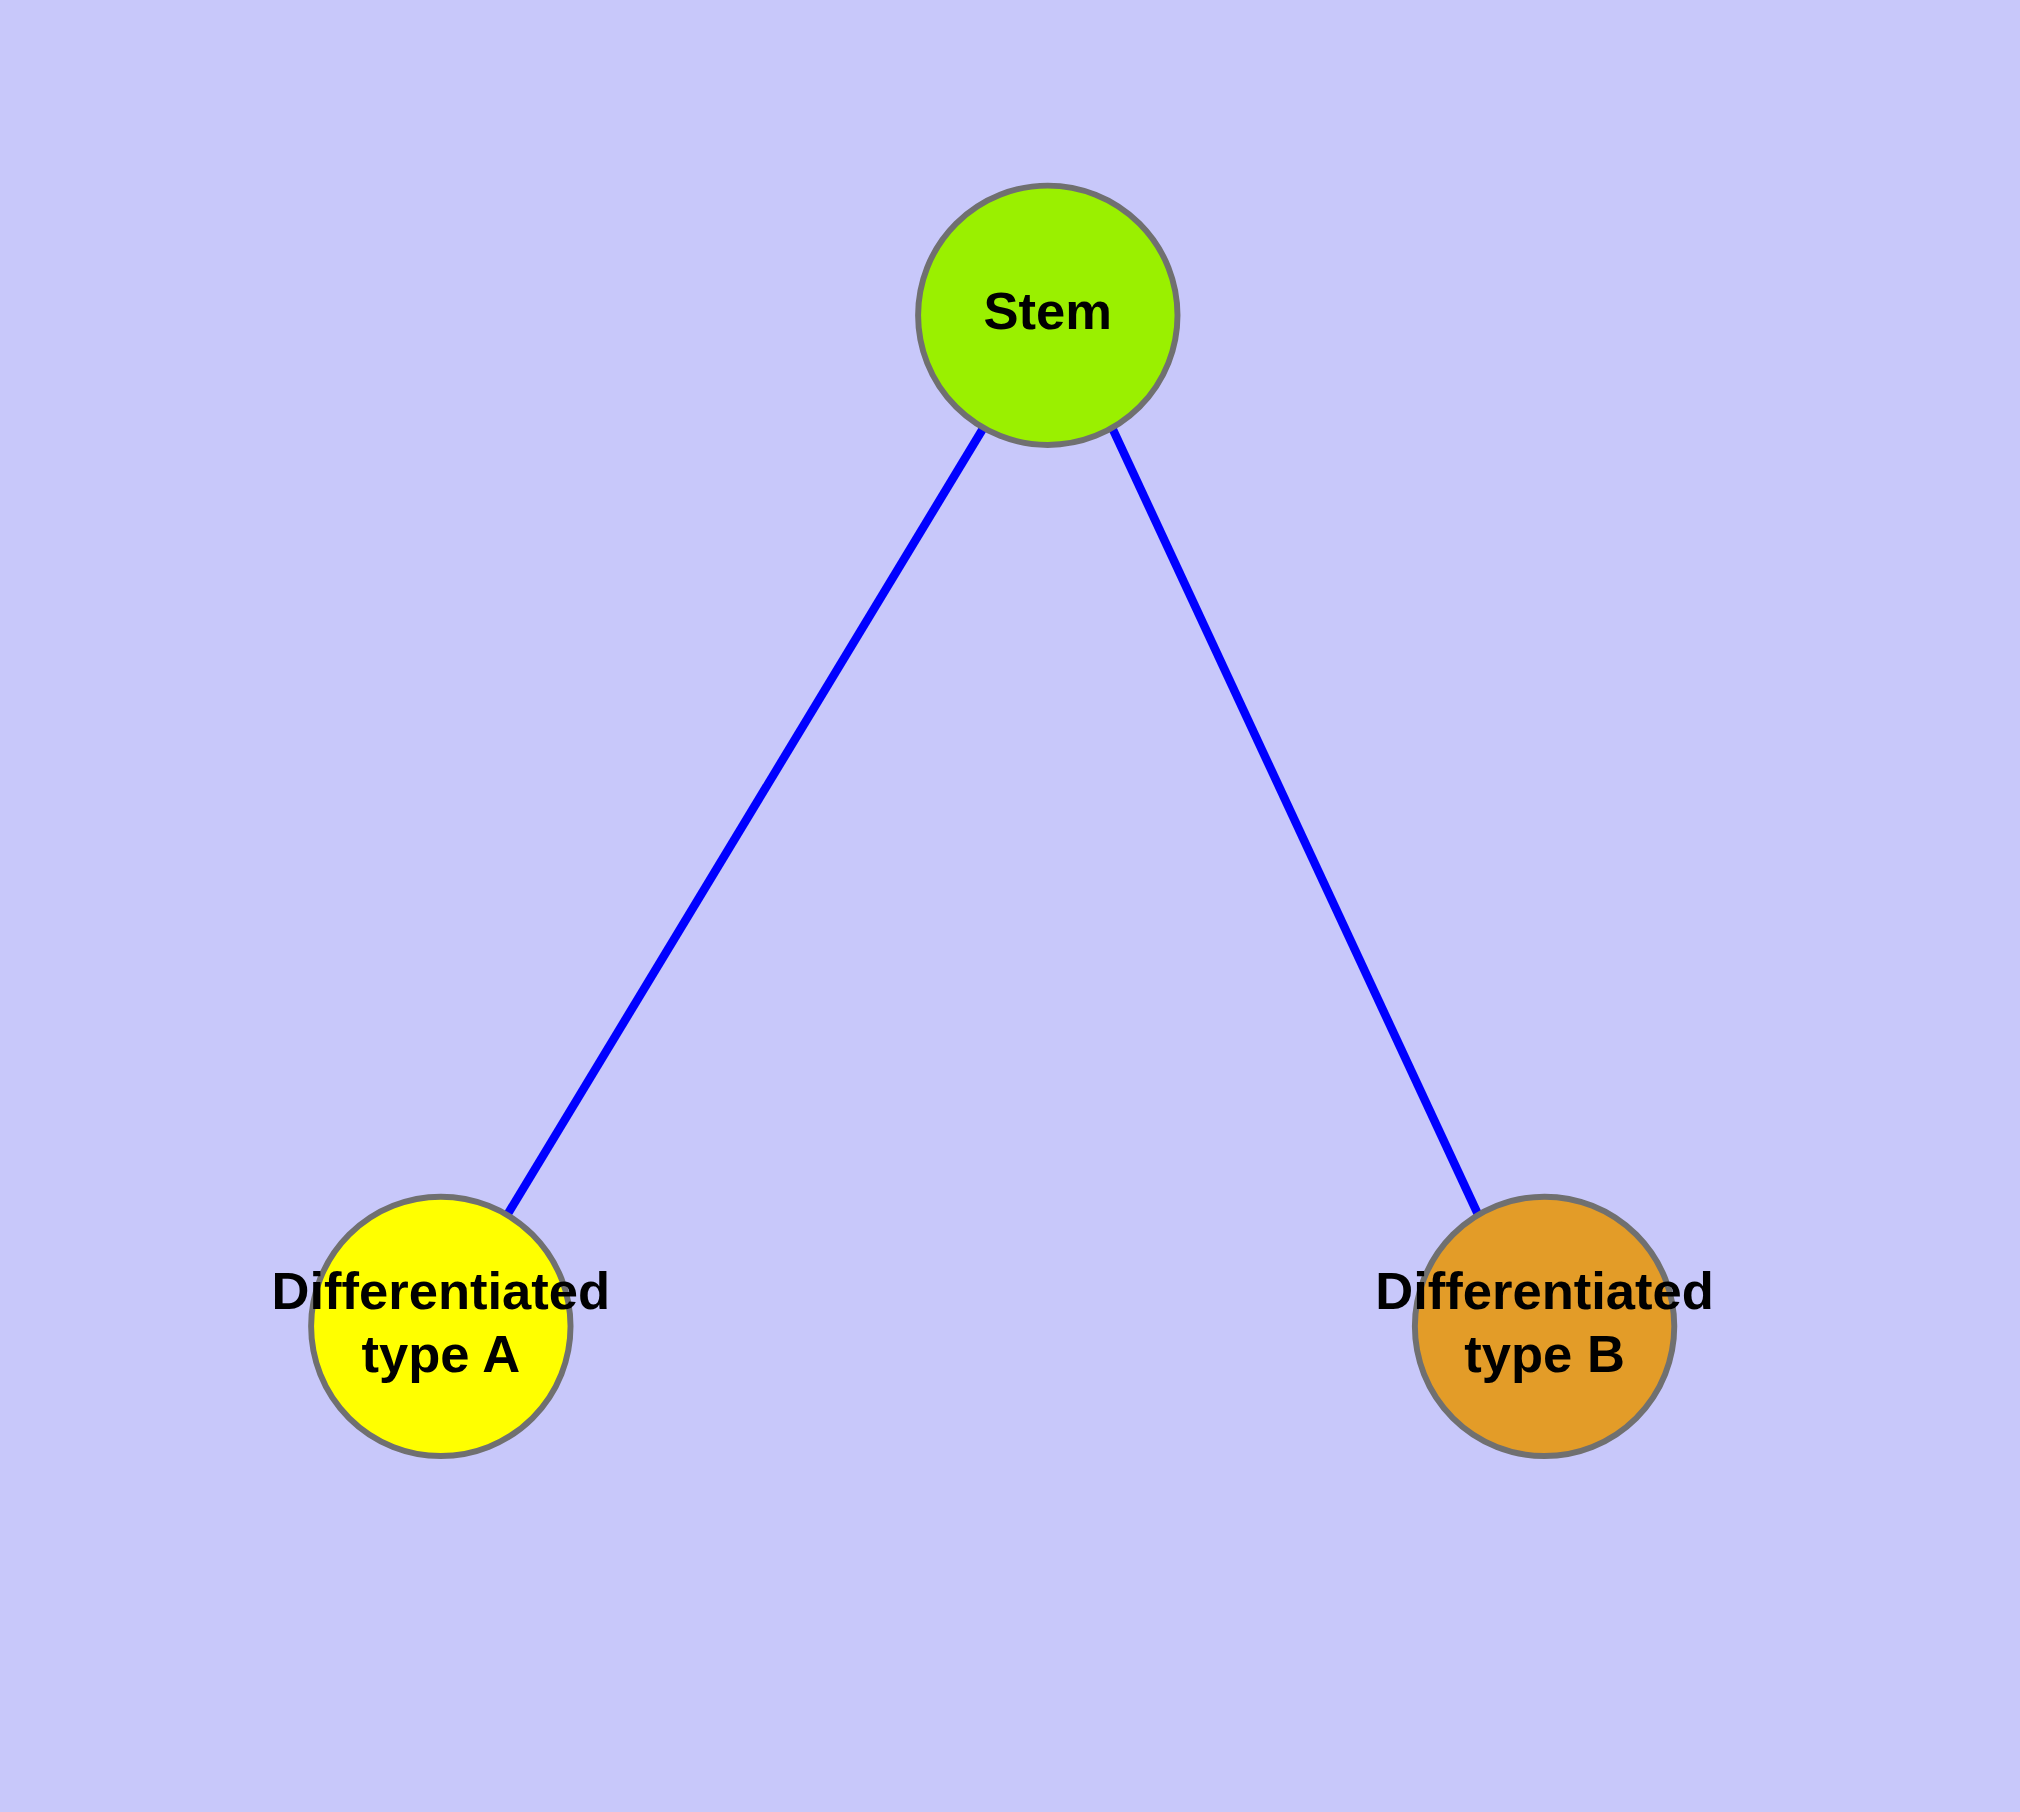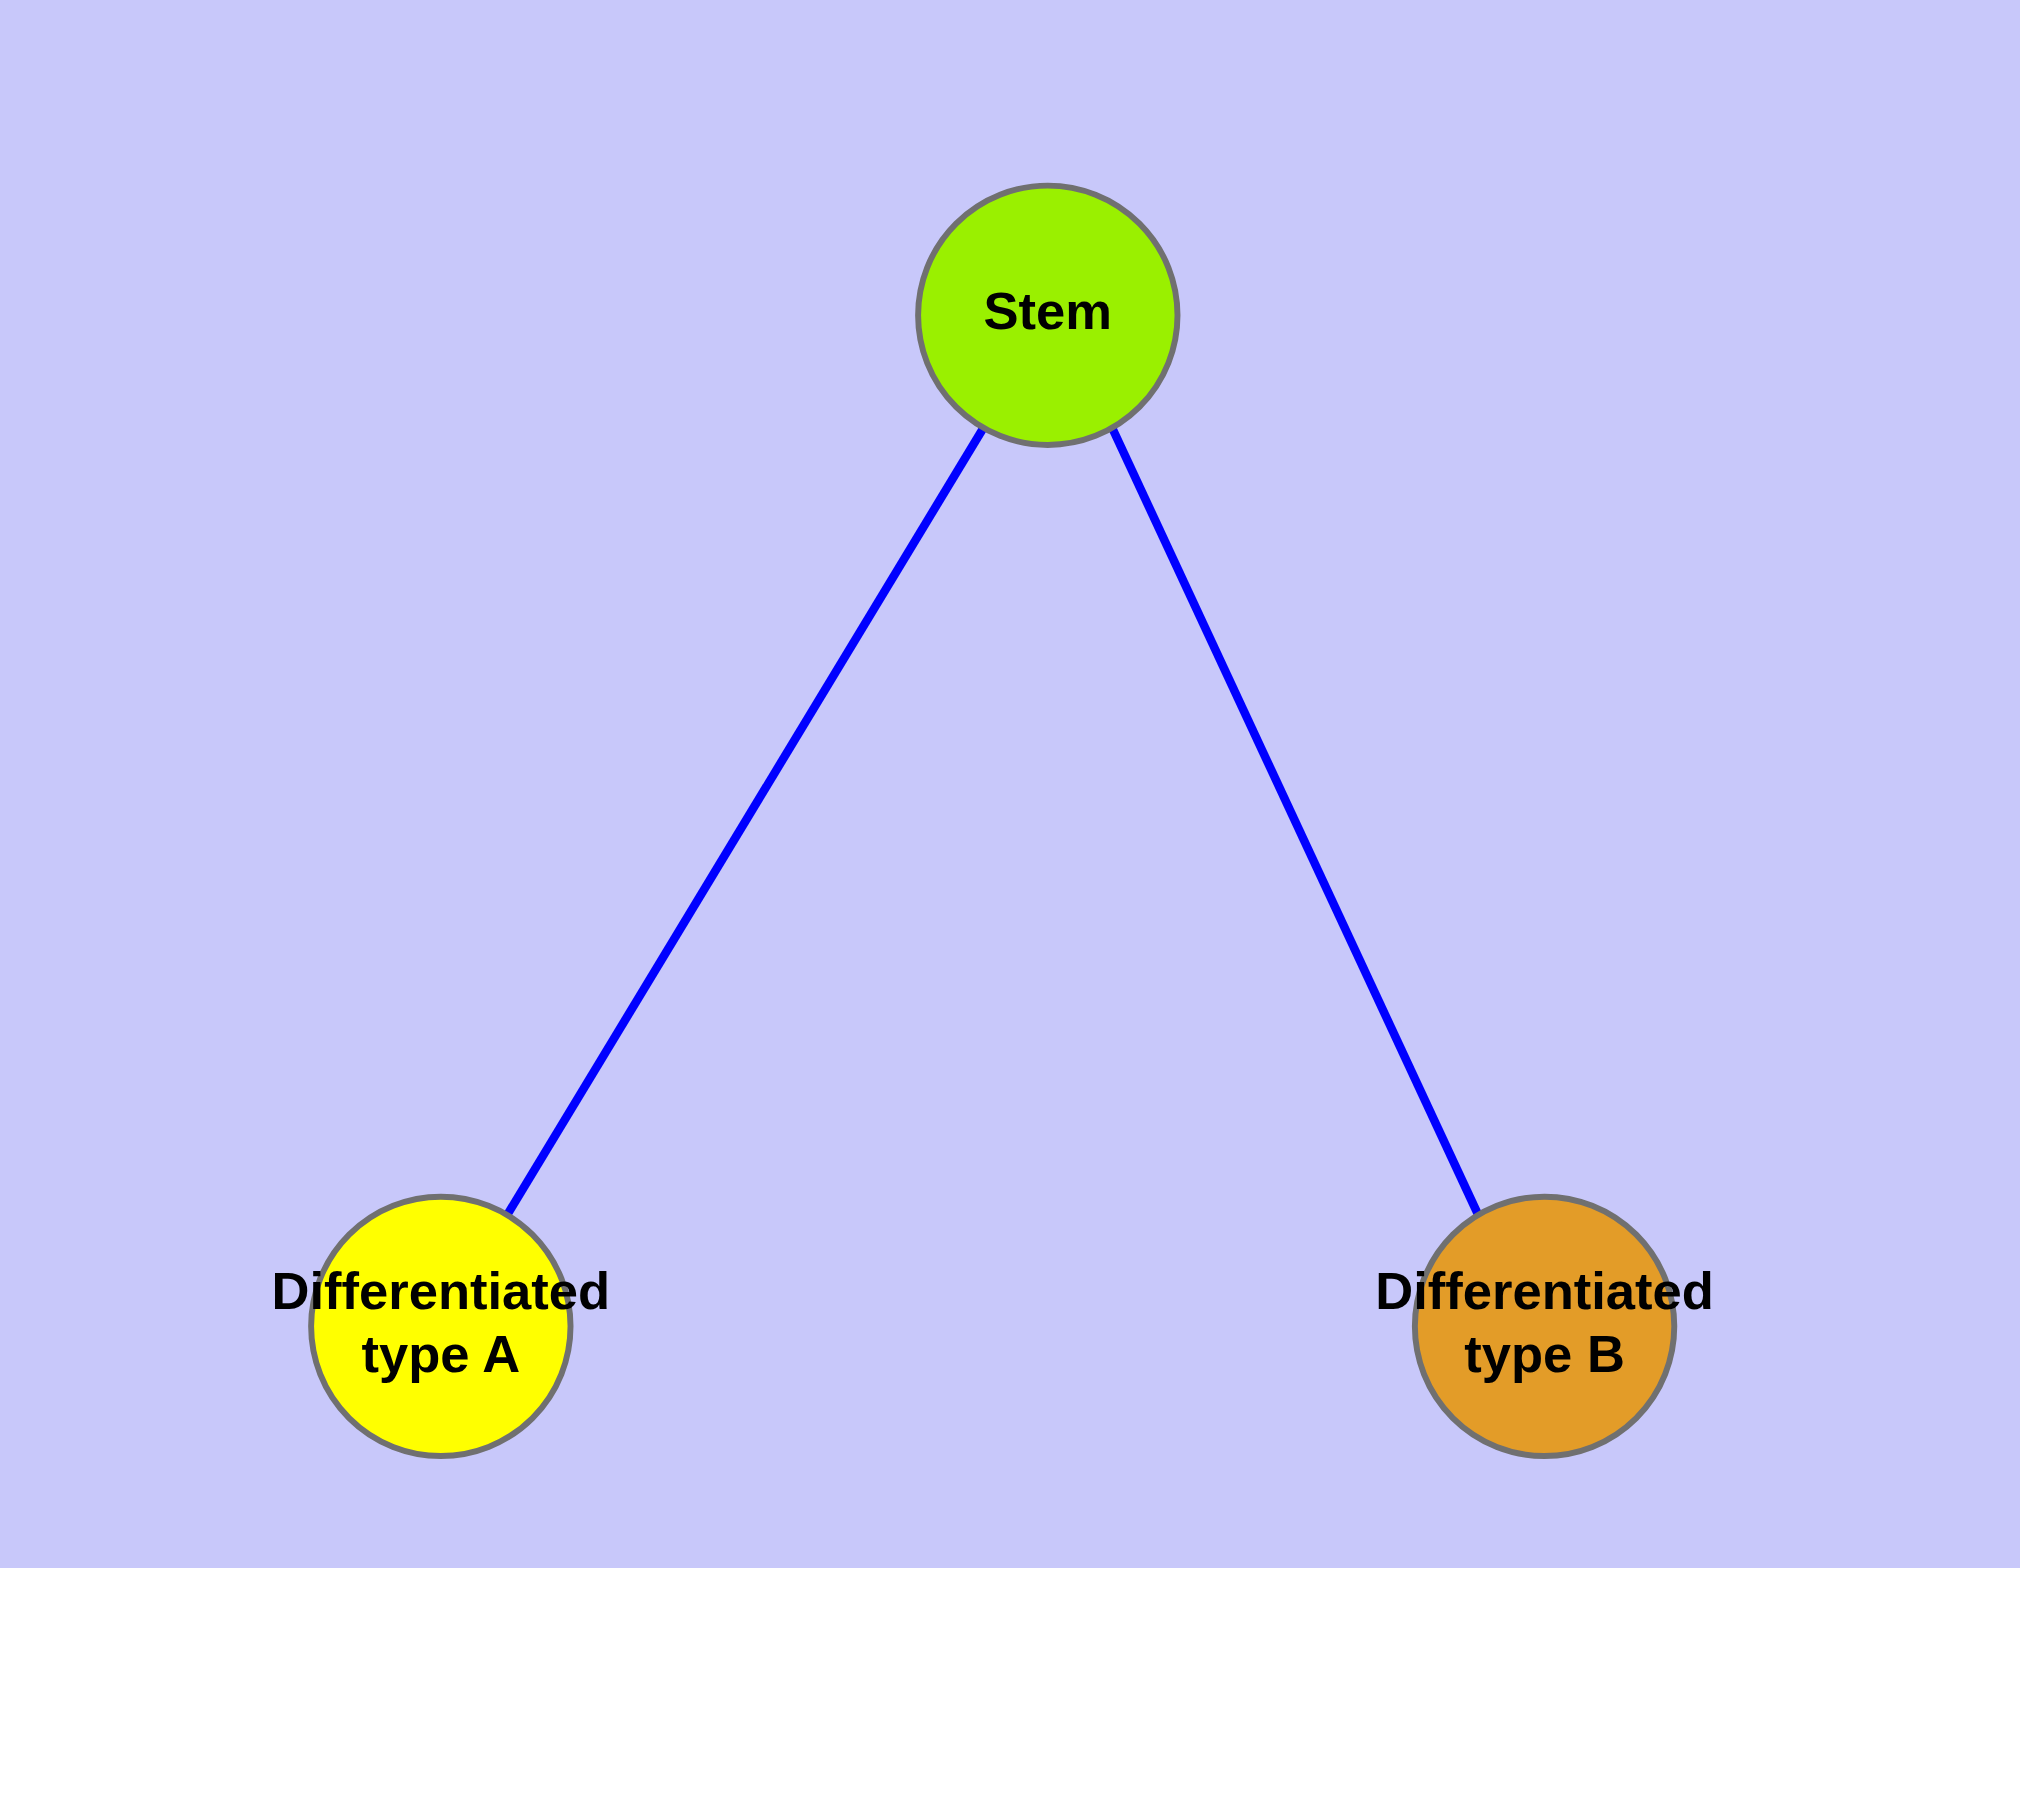--- a/index.html
+++ b/index.html
@@ -29,21 +29,21 @@
     font-weight: bold;
     fill: #000000;
     text-anchor: middle;
     dominant-baseline: middle;
     paint-order: normal;
   }
 </style>
 </head>
 <body>
 
-<div id="stage" style="width: 2021px; height: 1568px; background: rgb(200, 200, 250);">
+<div id="stage" style="width: 2021px; height: 1812px; background: rgb(200, 200, 250);">
   <svg id="graph-svg" viewBox="0 0 2384 2138" preserveAspectRatio="none" xmlns="http://www.w3.org/2000/svg" style="width: 2021px; height: 1812px;">
 
     <rect id="bg-rect" x="0" y="0" width="2384" height="2138" fill="#C8C8FA"></rect>
 
     <g id="edges-layer">
         <line x1="1160" y1="505" x2="598" y2="1434" stroke="#0000FF" stroke-width="10" stroke-linecap="butt"></line>
         <line x1="1312" y1="505" x2="1744" y2="1434" stroke="#0000FF" stroke-width="10" stroke-linecap="butt"></line>
       </g>
     <g id="nodes-layer">
         <circle cx="1236" cy="372" r="153" fill="#9AF000" stroke="#707070" stroke-width="7"></circle>

